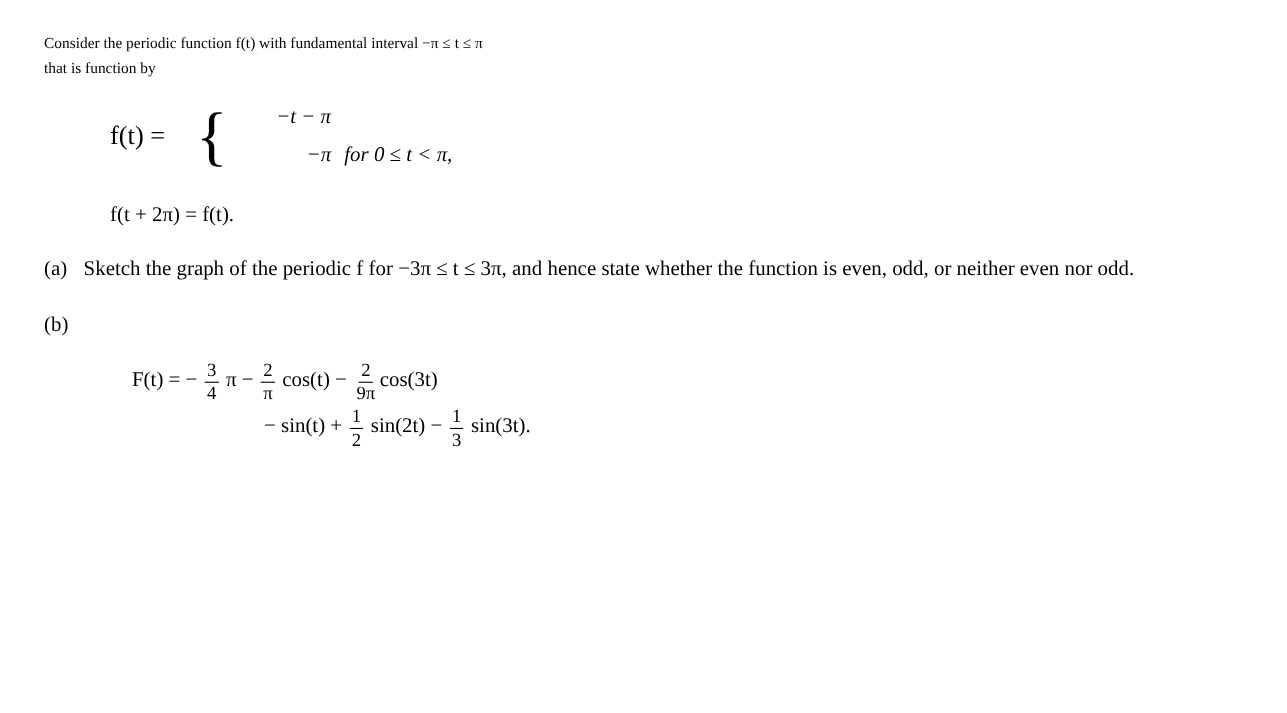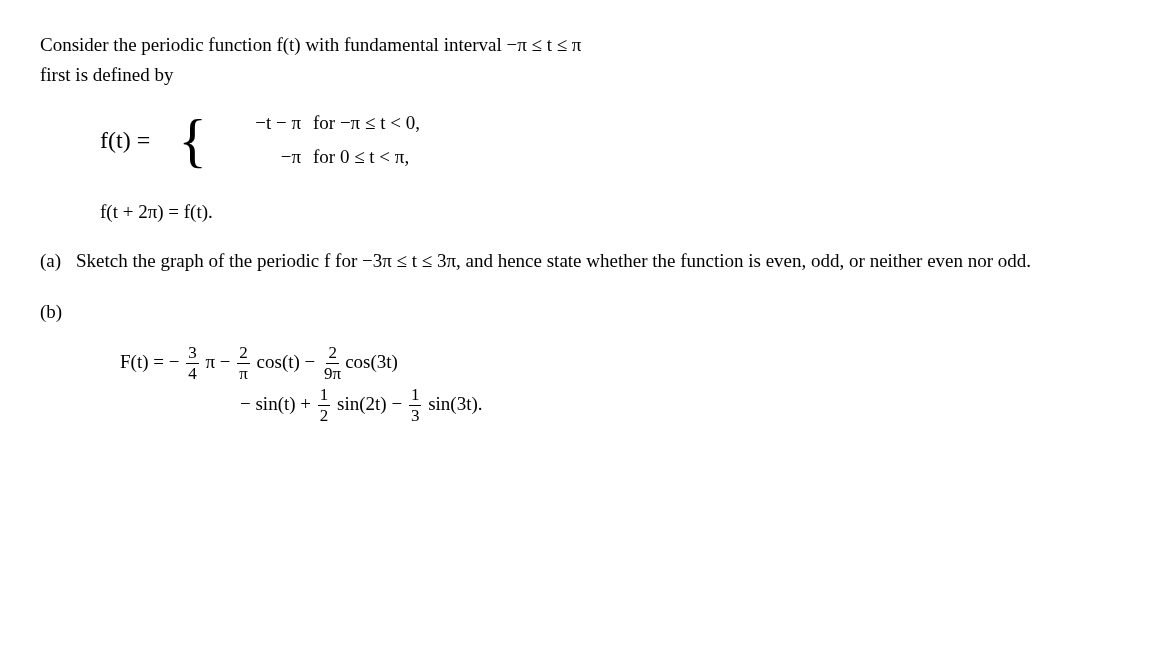--- a/index.html
+++ b/index.html
@@ -10,21 +10,21 @@
       color: #000000;
       width: 1170px;
       min-height: 648px;
       padding: 30px 40px;
       line-height: 1.5;
     }
     .main-content {
       max-width: 1090px;
     }
     .intro-text {
-      font-size: 19px;
+      font-size: 14px;
       line-height: 1.6;
       margin-bottom: 18px;
       font-family: Liberation Serif, serif;
     }
     .piecewise-block {
       display: flex;
       align-items: center;
       margin: 10px 0 10px 60px;
     }
     .piecewise-label {
@@ -45,20 +45,21 @@
     .piecewise-cases {
       display: flex;
       flex-direction: column;
       gap: 6px;
     }
     .piecewise-case {
       font-size: 19px;
       display: flex;
       align-items: flex-start;
       gap: 12px;
+      font-style: italic;
     }
     .case-expr {
       min-width: 80px;
       text-align: right;
     }
     .periodic-eq {
       font-size: 19px;
       margin: 26px 0 14px 60px;
     }
     .part {
@@ -103,32 +104,31 @@
       text-align: center;
     }
   </style>
 </head>
 <body>
 
 <div class="main-content">
 
   <div class="intro-text">
     <span>Consider the periodic function f(t) with fundamental interval −π ≤ t ≤ π</span><br>
-    <span>first is defined by</span>
+    <span>that is function by</span>
   </div>
 
   <div class="piecewise-block">
     <span class="piecewise-label">f(t) =</span>
     <div class="brace-container">
       <span class="big-brace">{</span>
     </div>
     <div class="piecewise-cases">
       <div class="piecewise-case">
         <span class="case-expr">−t − π</span>
-        <span>for −π ≤ t &lt; 0,</span>
       </div>
       <div class="piecewise-case">
         <span class="case-expr">−π</span>
         <span>for 0 ≤ t &lt; π,</span>
       </div>
     </div>
   </div>
 
   <div class="periodic-eq">
     <span>f(t + 2π) = f(t).</span>

